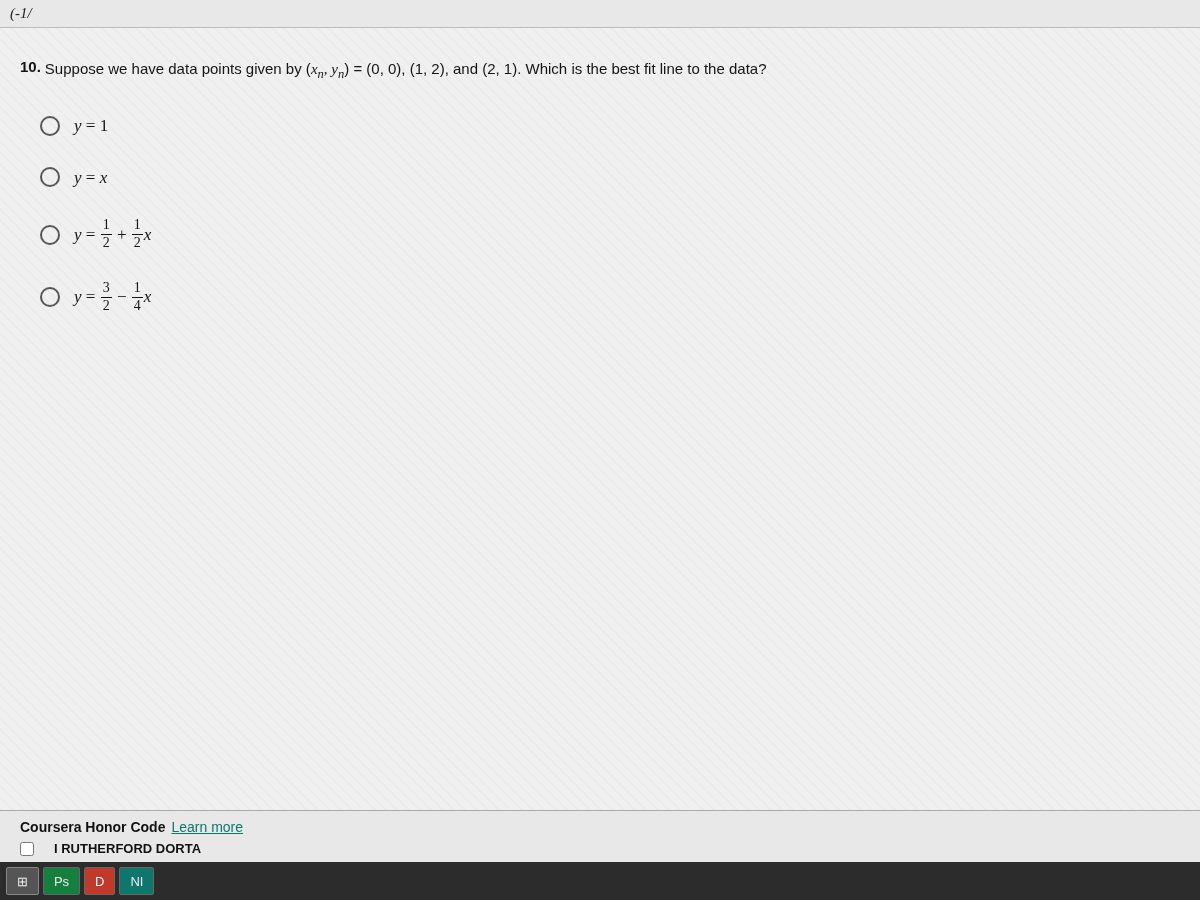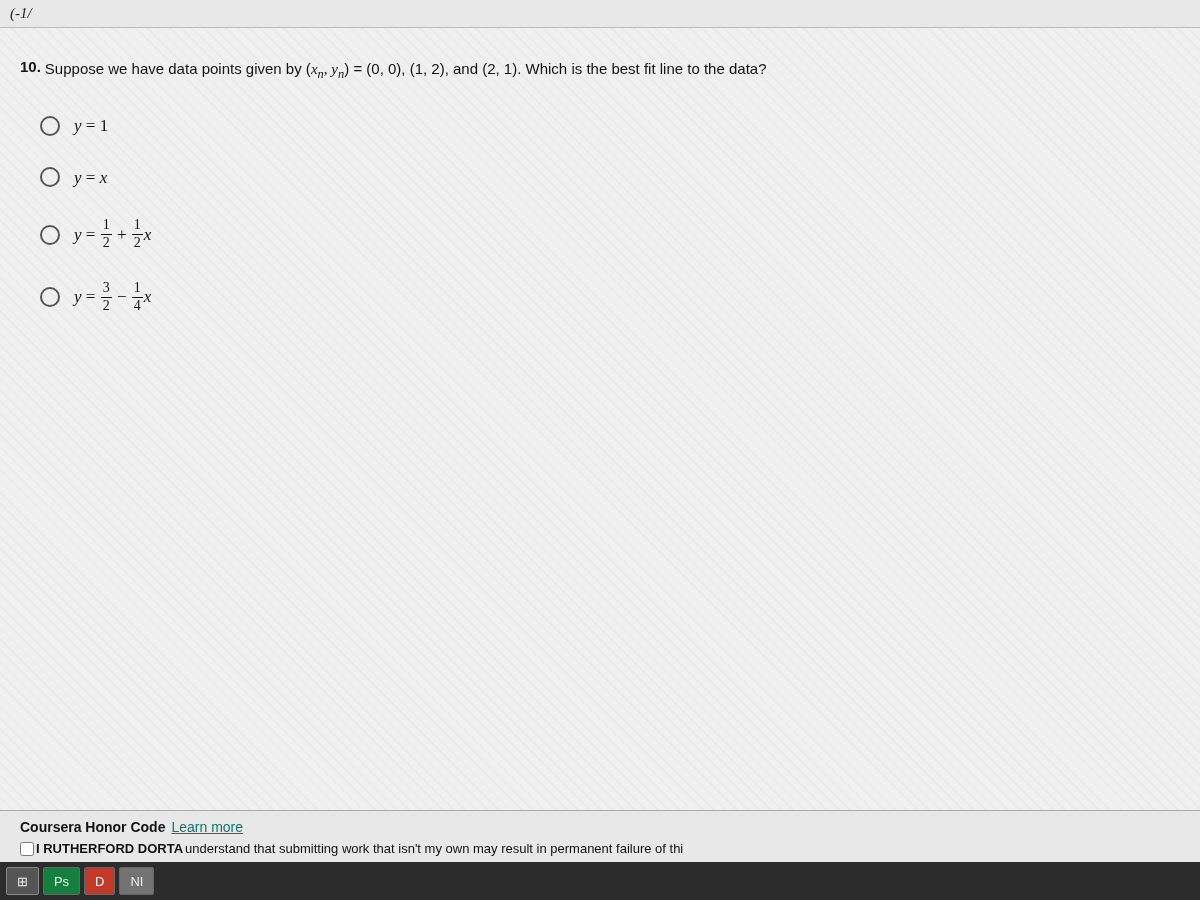--- a/index.html
+++ b/index.html
@@ -146,21 +146,21 @@
     .learn-more-link {
       color: #0f766e;
       text-decoration: underline;
       cursor: pointer;
       font-weight: normal;
     }
 
     .checkbox-line {
       display: flex;
       align-items: center;
-      gap: 2px;
+      gap: 20px;
       font-size: 13px;
       font-family: Arial, sans-serif;
       color: #111;
     }
 
     .checkbox-line input[type="checkbox"] {
       width: 14px;
       height: 14px;
     }
 
@@ -204,21 +204,21 @@
     .taskbar-ps {
       background: #15803d;
     }
 
     .taskbar-p {
       background: #c0392b;
       color: white;
     }
 
     .taskbar-ni {
-      background: #737373;
+      background: #0f766e;
     }
 
     .taskbar-start {
       background: #555;
       border: 1px solid #888;
       font-size: 13px;
     }
 
     .bg-overlay {
       position: absolute;
@@ -304,21 +304,20 @@
 </div>
 
 <div class="footer-area">
   <div class="honor-code-line">
     <span class="honor-code-label">Coursera Honor Code</span>
     <span class="learn-more-link">Learn more</span>
   </div>
   <div class="checkbox-line">
     <input type="checkbox" style="">
     <span class="checkbox-text">I RUTHERFORD DORTA</span>
-    <span class="checkbox-subtext">understand that submitting work that isn't my own may result in permanent failure of thi</span>
   </div>
 </div>
 
 <div class="taskbar">
   <div class="taskbar-btn taskbar-start">
     <span>⊞</span>
   </div>
   <div class="taskbar-btn taskbar-ps">
     <span>Ps</span>
   </div>

